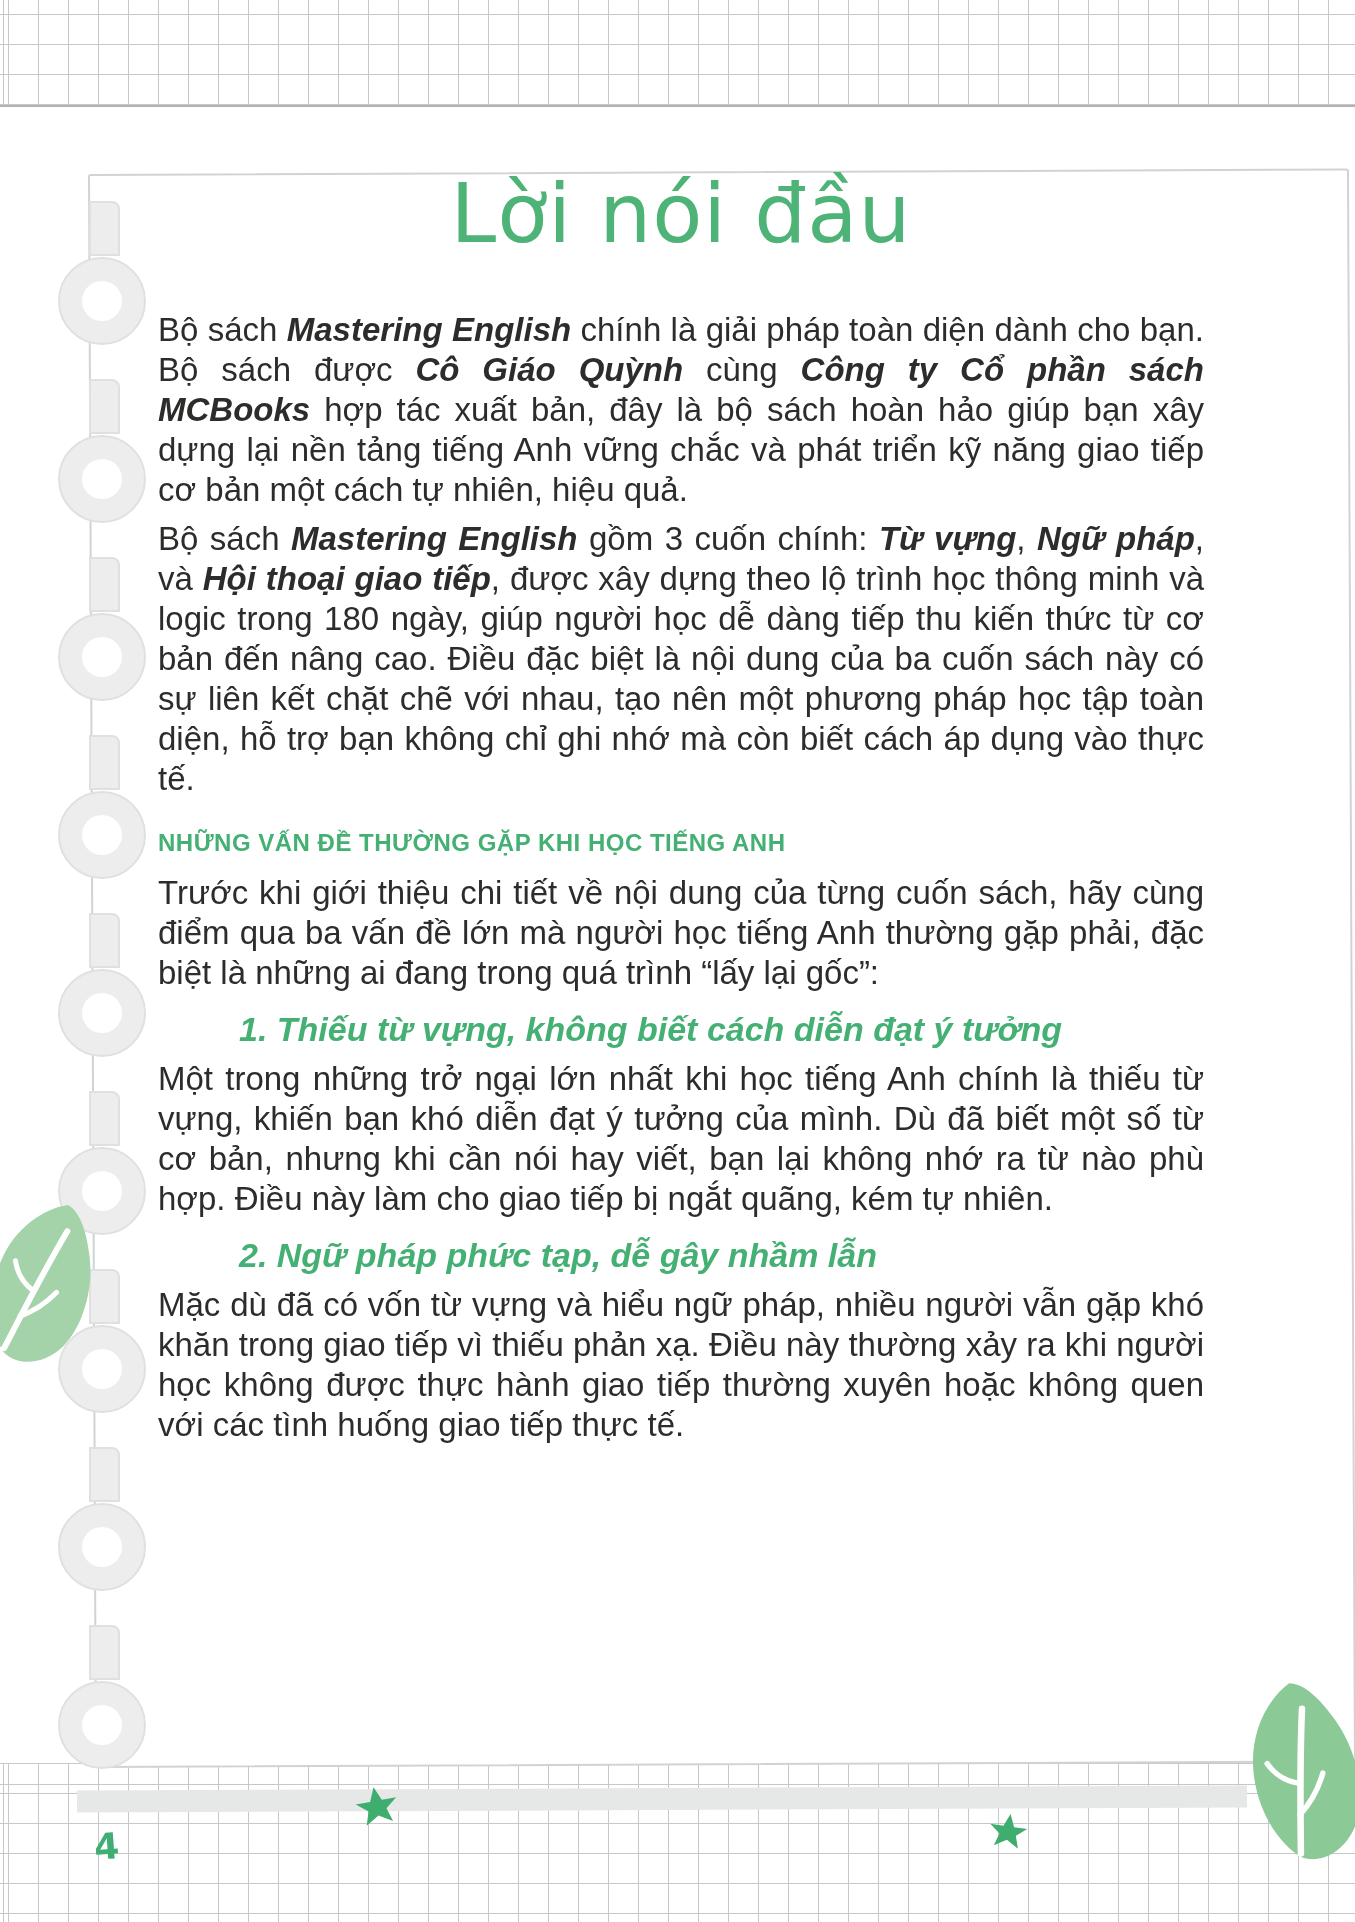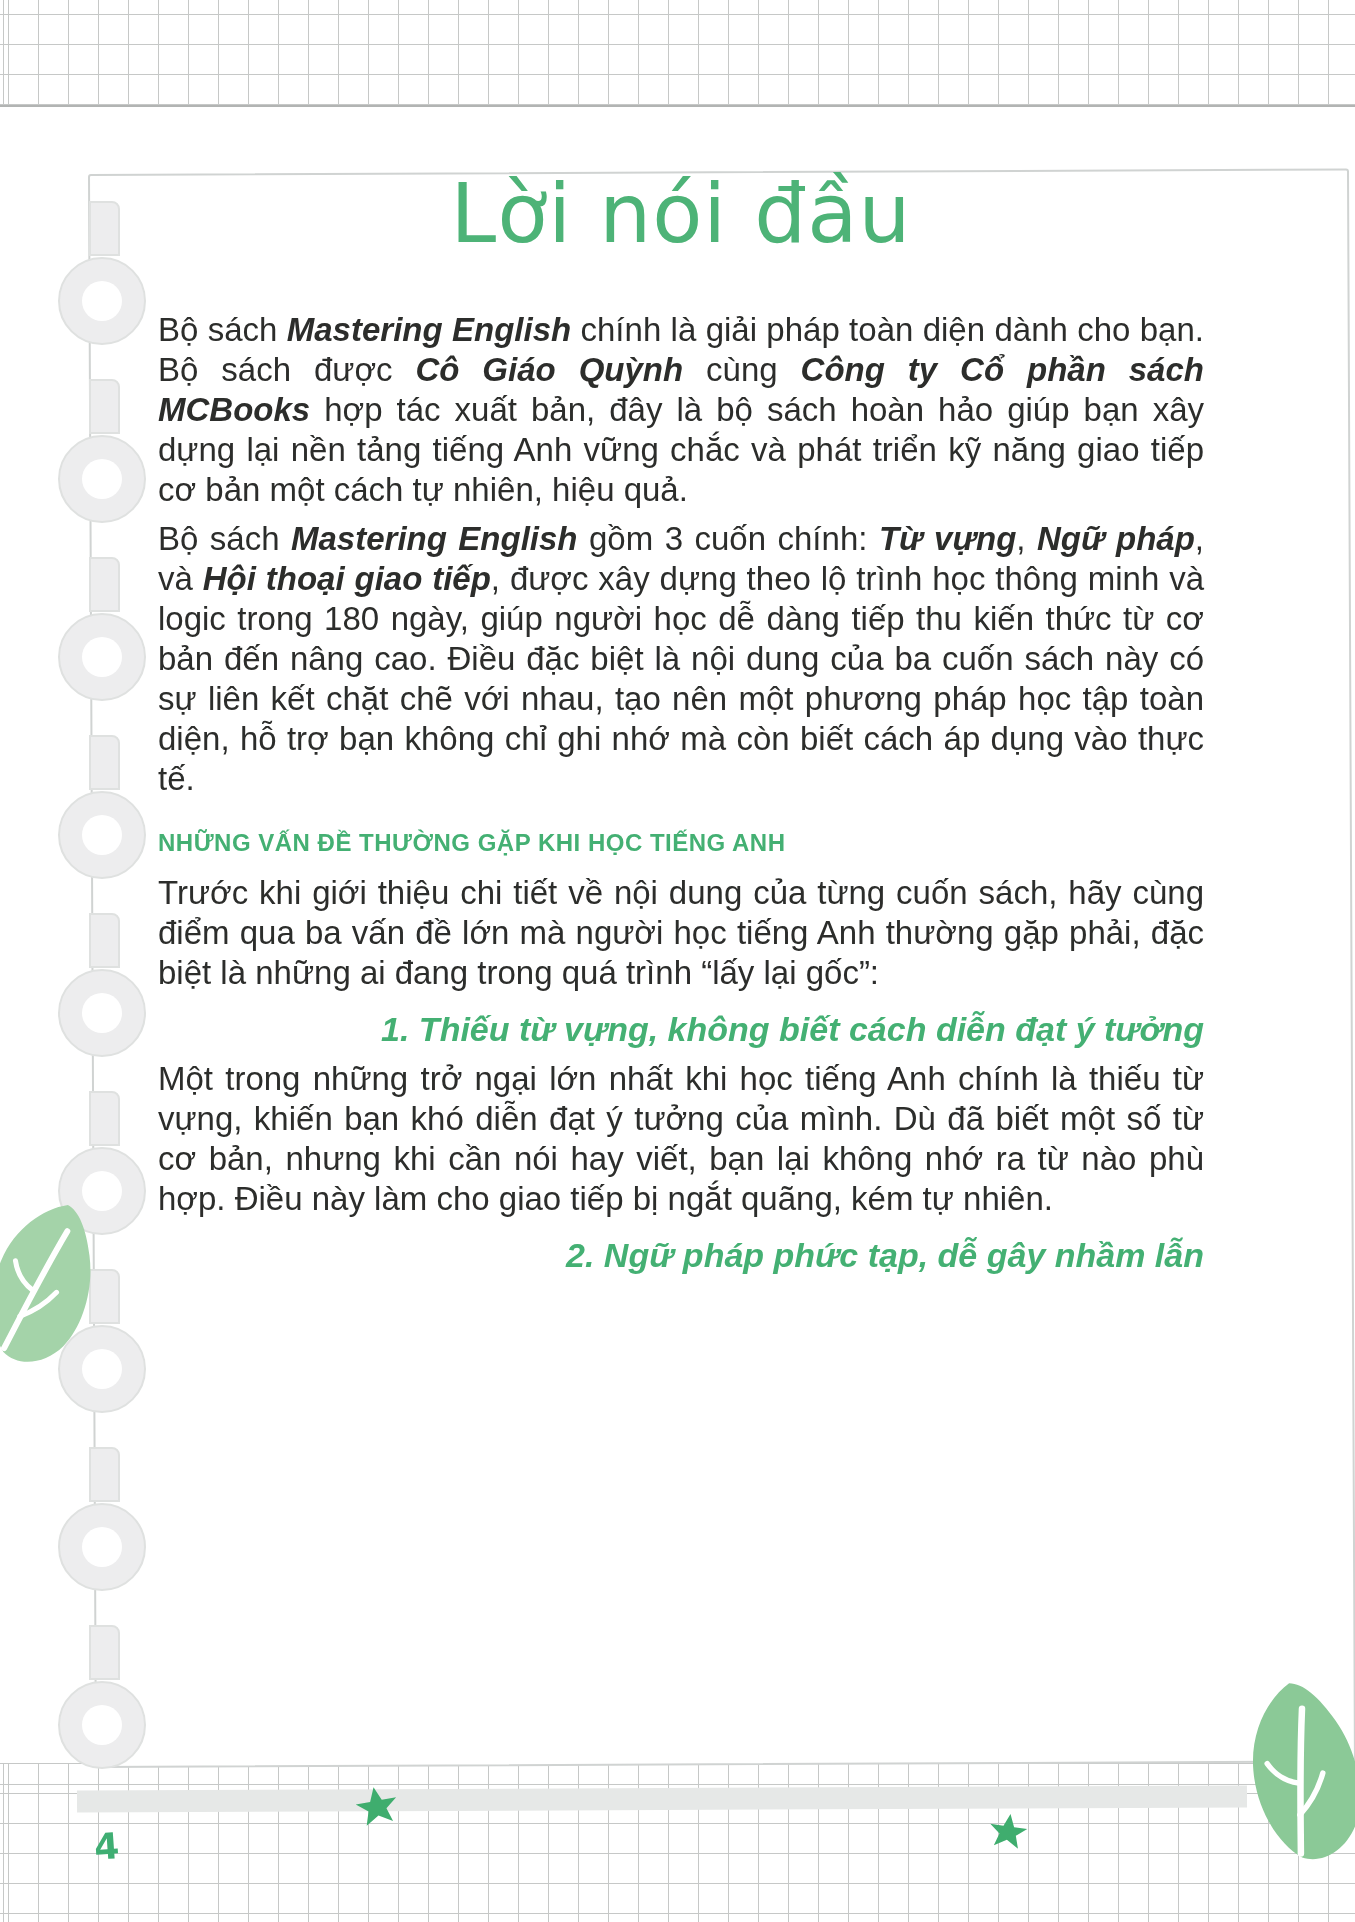--- a/index.html
+++ b/index.html
@@ -44,21 +44,21 @@
     font-size:33px;line-height:40px;margin:0 0 9px 0;
     text-align:justify;color:#2c2d2b;
   }
   .bi{font-weight:700;font-style:italic;}
   .body-text h2{
     font-size:24px;line-height:40px;margin:24px 0 10px 0;
     color:#44b073;font-weight:700;letter-spacing:0.5px;
   }
   .body-text h3{
     font-size:34px;line-height:40px;margin:16px 0 10px 0;
-    color:#44b073;font-weight:700;font-style:italic;padding-left:81px;text-align:right;
+    color:#44b073;font-weight:700;font-style:italic;padding-left:81px;
   }
   .page-number{
     position:absolute;left:94px;top:1826px;
     font-family:"DejaVu Sans",sans-serif;font-weight:700;
     font-size:36px;color:#3fae73;transform:rotate(-4deg);
   }
 </style>
 </head>
 <body>
 
@@ -138,16 +138,17 @@
 <div class="content">
   <h1 class="page-title">Lời nói đầu</h1>
   <div class="body-text" id="body-text">
       <p><span>Bộ sách </span><span class="bi">Mastering English</span><span> chính là giải pháp toàn diện dành cho bạn. Bộ sách được </span><span class="bi">Cô Giáo Quỳnh</span><span> cùng </span><span class="bi">Công ty Cổ phần sách MCBooks</span><span> hợp tác xuất bản, đây là bộ sách hoàn hảo giúp bạn xây dựng lại nền tảng tiếng Anh vững chắc và phát triển kỹ năng giao tiếp cơ bản một cách tự nhiên, hiệu quả.</span></p>
       <p><span>Bộ sách </span><span class="bi">Mastering English</span><span> gồm 3 cuốn chính: </span><span class="bi">Từ vựng</span><span>, </span><span class="bi">Ngữ pháp</span><span>, và </span><span class="bi">Hội thoại giao tiếp</span><span>, được xây dựng theo lộ trình học thông minh và logic trong 180 ngày, giúp người học dễ dàng tiếp thu kiến thức từ cơ bản đến nâng cao. Điều đặc biệt là nội dung của ba cuốn sách này có sự liên kết chặt chẽ với nhau, tạo nên một phương pháp học tập toàn diện, hỗ trợ bạn không chỉ ghi nhớ mà còn biết cách áp dụng vào thực tế.</span></p>
       <h2>NHỮNG VẤN ĐỀ THƯỜNG GẶP KHI HỌC TIẾNG ANH</h2>
       <p><span>Trước khi giới thiệu chi tiết về nội dung của từng cuốn sách, hãy cùng điểm qua ba vấn đề lớn mà người học tiếng Anh thường gặp phải, đặc biệt là những ai đang trong quá trình “lấy lại gốc”:</span></p>
       <h3>1. Thiếu từ vựng, không biết cách diễn đạt ý tưởng</h3>
       <p><span>Một trong những trở ngại lớn nhất khi học tiếng Anh chính là thiếu từ vựng, khiến bạn khó diễn đạt ý tưởng của mình. Dù đã biết một số từ cơ bản, nhưng khi cần nói hay viết, bạn lại không nhớ ra từ nào phù hợp. Điều này làm cho giao tiếp bị ngắt quãng, kém tự nhiên.</span></p>
       <h3>2. Ngữ pháp phức tạp, dễ gây nhầm lẫn</h3>
+      <p><span>Mặc dù đã có vốn từ vựng và hiểu ngữ pháp, nhiều người vẫn gặp khó khăn trong giao tiếp vì thiếu phản xạ. Điều này thường xảy ra khi người học không được thực hành giao tiếp thường xuyên hoặc không quen với các tình huống giao tiếp thực tế.</span></p>
     </div>
 </div>
 
 <div class="page-number">4</div>
 
 </body></html>

